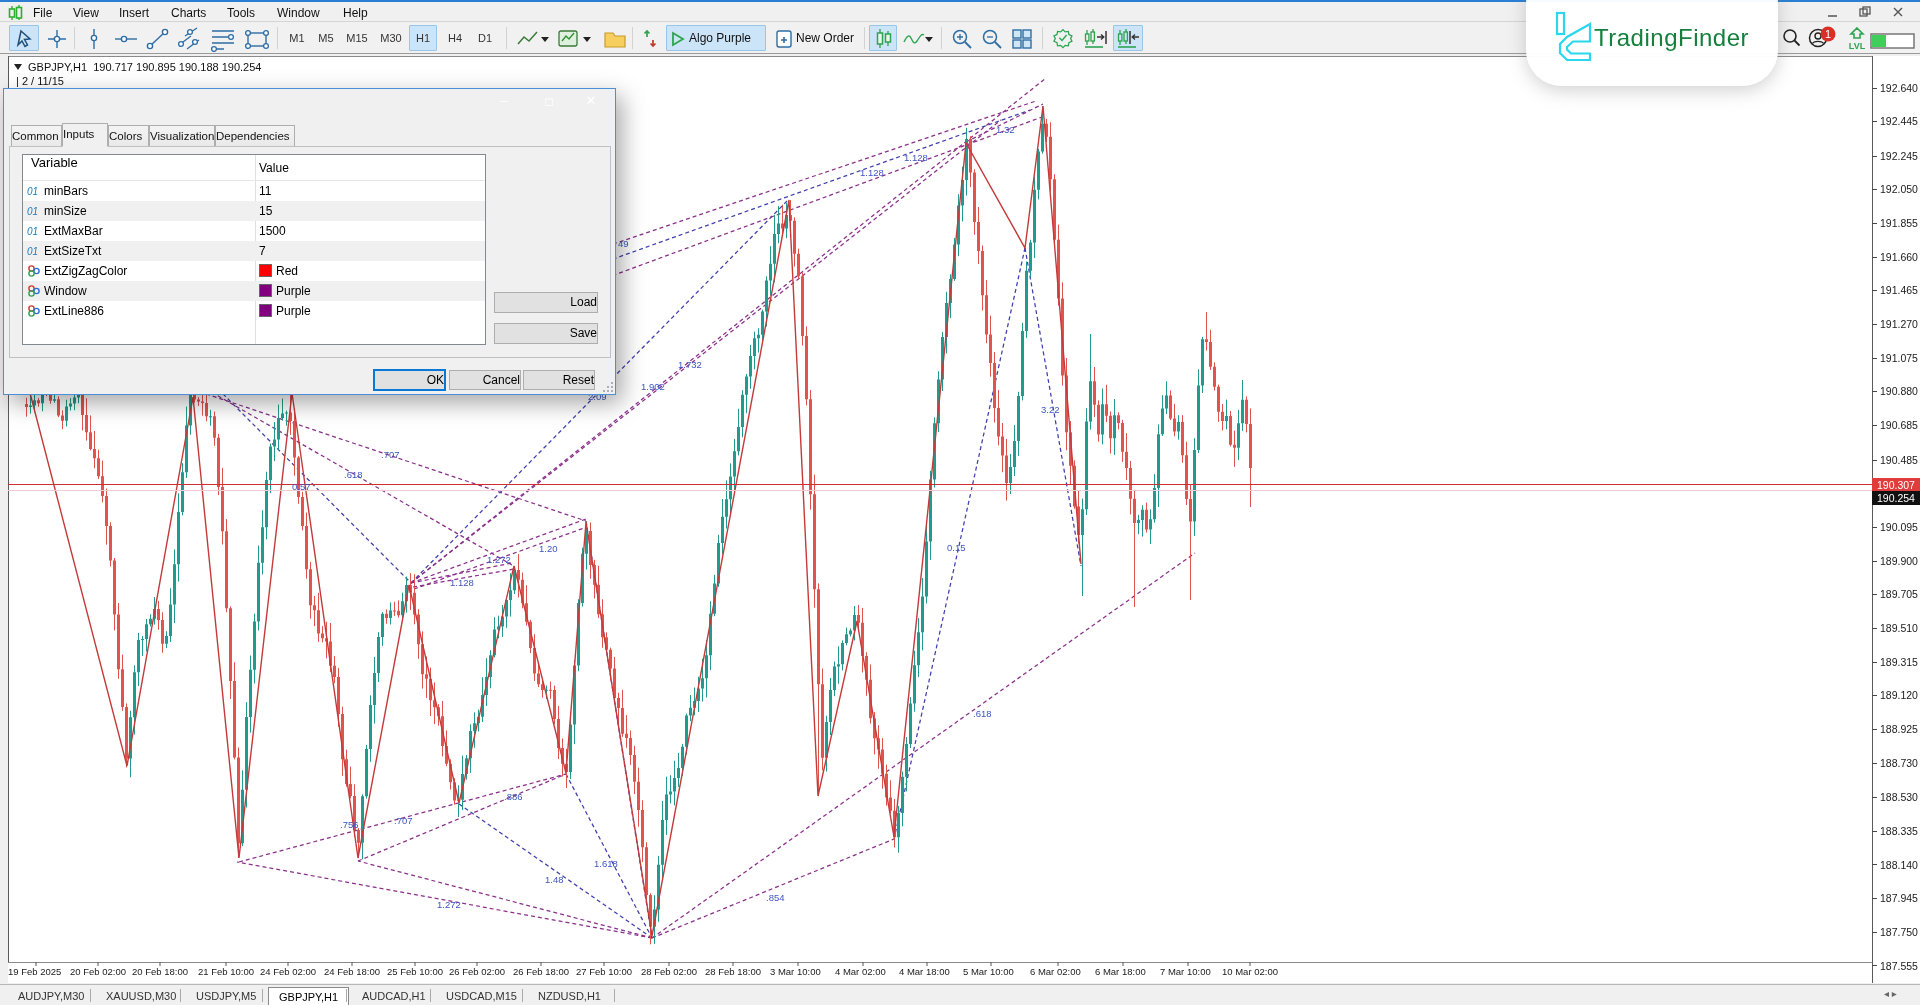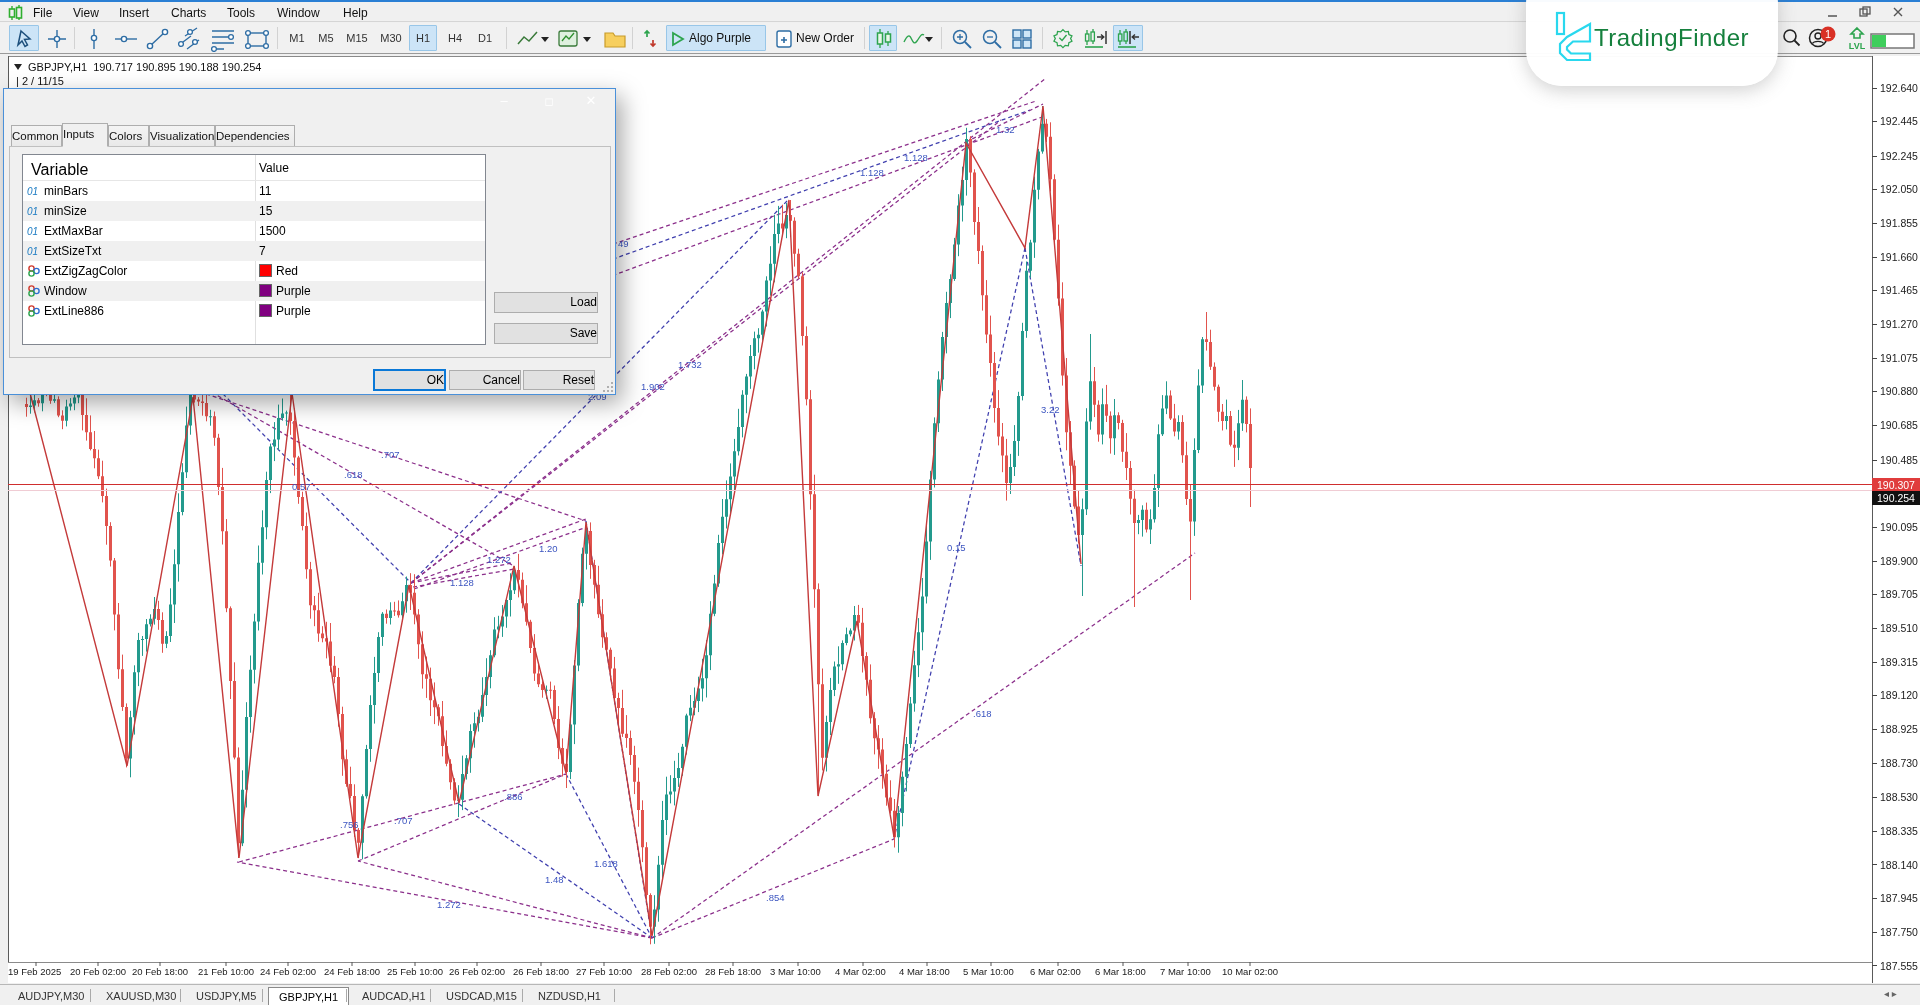--- a/index.html
+++ b/index.html
@@ -452,21 +452,21 @@
     <div class="dbtn" style="left:485px">–</div>
     <div class="dbtn" style="left:530px;font-size:11px">◻</div>
     <div class="dbtn" style="left:572px">✕</div>
     <div class="dtab" style="left:7px;width:51px">Common</div>
     <div class="dtab dtabact" style="left:58px;width:46px">Inputs</div>
     <div class="dtab" style="left:104px;width:41px">Colors</div>
     <div class="dtab" style="left:145px;width:66px">Visualization</div>
     <div class="dtab" style="left:211px;width:80px">Dependencies</div>
     <div style="position:absolute;left:5px;top:57px;width:602px;height:212px;border:1px solid #c0c0c0;background:#f0f0f0"></div>
     <div id="dtable">
-      <div style="position:absolute;left:8px;top:6px;font-size:16px">Variable</div>
+      <div style="position:absolute;left:8px;top:0;font-size:13px">Variable</div>
       <div style="position:absolute;left:236px;top:6px;font-size:12px">Value</div>
       <div style="position:absolute;left:232px;top:0;width:1px;height:189px;background:#e0e0e0"></div>
       <div style="position:absolute;left:0;top:25px;width:462px;height:1px;background:#e6e6e6"></div>
       <div class="drow" style="top:26px">
         <svg width="14" height="12" style="position:absolute;left:4px;top:4px">
           <text x="0" y="10" font-size="10" fill="#1a7ac2" font-family="Liberation Sans" font-style="italic">01</text>
         </svg>
         <span class="dname">minBars</span>
         <span class="dval">11</span>
       </div>

